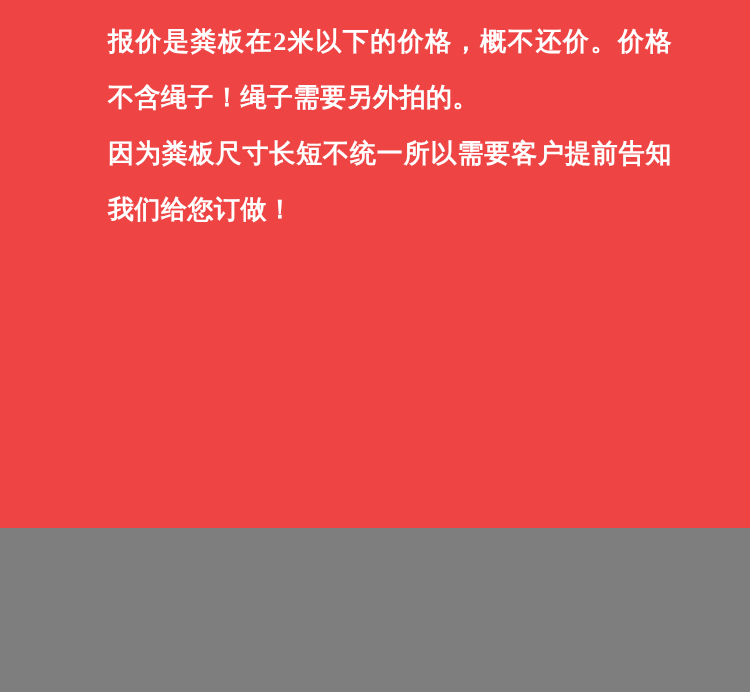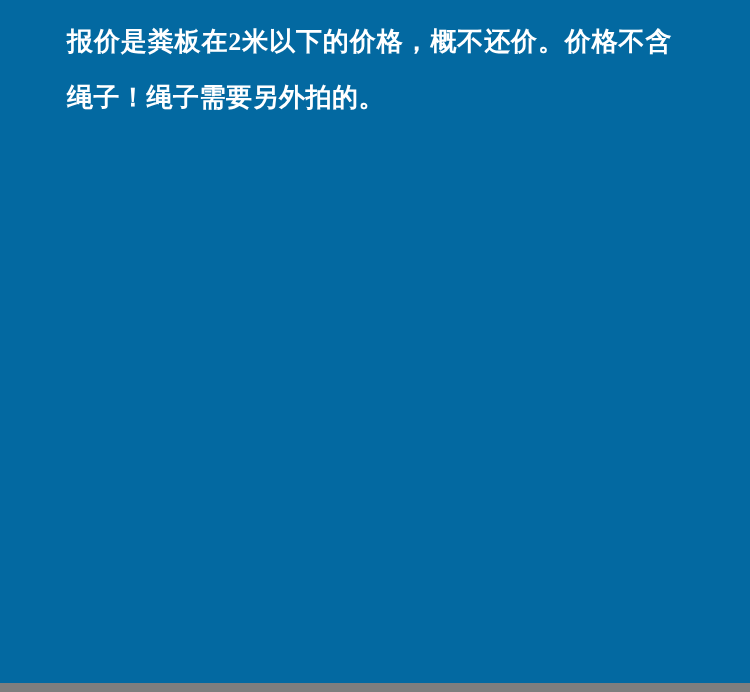--- a/index.html
+++ b/index.html
@@ -8,24 +8,24 @@
   }
   body {
     width: 750px;
     height: 692px;
     background: #7e7e7e;
     font-family: "Liberation Serif", "DejaVu Serif", serif;
     overflow: hidden;
   }
   .page {
     width: 750px;
-    height: 683px;
-    background: #0369a1;
+    height: 528px;
+    background: #ef4444;
     box-sizing: border-box;
-    padding: 14px 78px 0 67px;
+    padding: 14px 78px 0 108px;
   }
   .para {
     color: #ffffff;
     font-size: 26px;
     font-weight: bold;
     line-height: 56px;
     letter-spacing: 0.5px;
     text-align: justify;
     text-justify: inter-ideograph;
     margin: 0;
@@ -33,13 +33,14 @@
   }
   .para + .para {
     margin-top: 0;
   }
 </style>
 </head>
 <body>
 
 <div class="page">
   <p class="para">报价是粪板在2米以下的价格，概不还价。价格不含绳子！绳子需要另外拍的。</p>
+  <p class="para">因为粪板尺寸长短不统一所以需要客户提前告知我们给您订做！</p>
 </div>
 
 </body></html>

